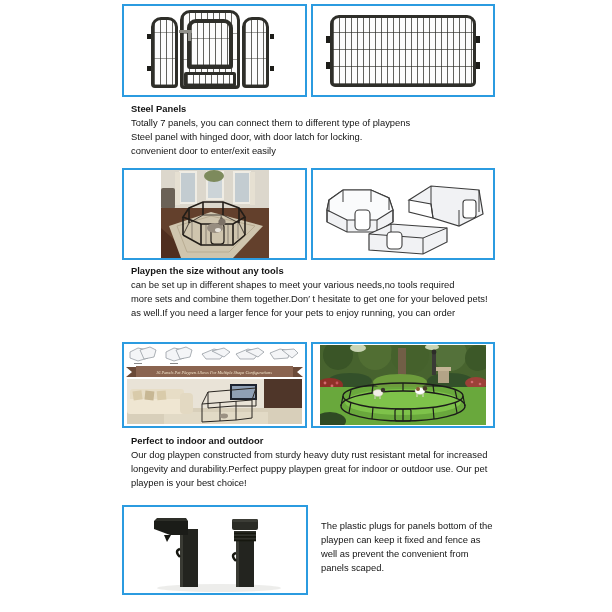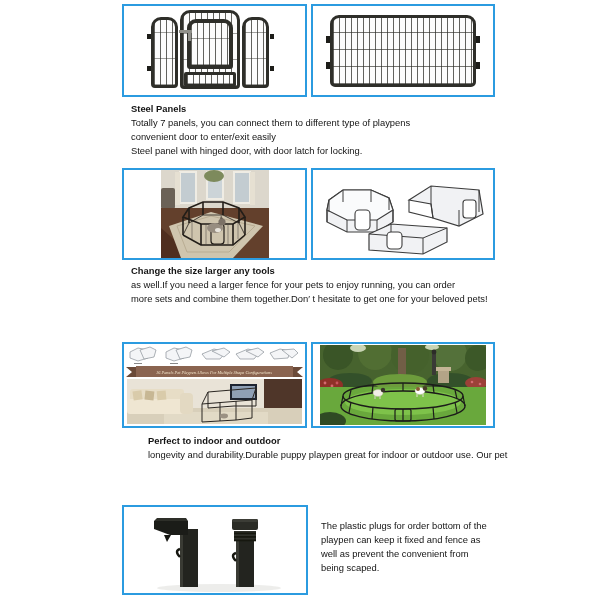--- a/index.html
+++ b/index.html
@@ -63,22 +63,22 @@
            repeating-linear-gradient(0deg, rgba(46,46,41,.65) 0px, rgba(46,46,41,.65) 1px, transparent 1px, transparent 17px);"></div>
     <div class="hinge" style="left:13px; top:30px; height:7px;"></div>
     <div class="hinge" style="left:13px; top:56px; height:7px;"></div>
     <div class="hinge" style="left:163px; top:30px; height:7px;"></div>
     <div class="hinge" style="left:163px; top:56px; height:7px;"></div>
   </div>
 
   <div class="textblock" style="left:131px; top:102px;">
     <div class="heading">Steel Panels</div>
     <div>Totally 7 panels, you can connect them to different type of playpens</div>
+    <div>Steel panel with hinged door, with door latch for locking.</div>
     <div>convenient door to enter/exit easily</div>
-    <div>Steel panel with hinged door, with door latch for locking.</div>
   </div>
 
   <div class="imgbox" style="left:122px; top:168px; width:185px; height:92px;">
     <svg class="svgfill" style="left:37px; width:108px; height:88px;" viewBox="0 0 108 88">
 
       <rect x="0" y="0" width="108" height="40" fill="#dcd7cc"></rect>
       <rect x="19" y="2" width="16" height="31" fill="#c3ccd1" stroke="#efece4" stroke-width="2"></rect>
       <rect x="46" y="2" width="16" height="27" fill="#ccd4d8" stroke="#efece4" stroke-width="2"></rect>
       <rect x="73" y="2" width="16" height="31" fill="#c3ccd1" stroke="#efece4" stroke-width="2"></rect>
       <rect x="14" y="2" width="5" height="33" fill="#e6e0d2"></rect>
@@ -153,23 +153,24 @@
         <polygon points="56,64 78,54 134,58 134,72 110,84 56,80" fill="#f1f2f4" stroke="#3c3c3c" stroke-width="1.2"></polygon>
         <polyline points="56,64 110,68 134,58" fill="none" stroke="#3c3c3c" stroke-width="1"></polyline>
         <line x1="110" y1="68" x2="110" y2="84" stroke="#3c3c3c" stroke-width="1"></line>
         <line x1="78" y1="54" x2="78" y2="66" stroke="#3c3c3c" stroke-width="1"></line>
         <rect x="74" y="62" width="15" height="17" rx="4" fill="#ffffff" stroke="#3c3c3c" stroke-width="1.1"></rect>
       </g>
     </svg>
   </div>
 
   <div class="textblock" style="left:131px; top:264px;">
-    <div class="heading">Change the size larger any tools</div>
+    <div class="heading">Playpen the size without any tools</div>
+    <div> can be set up in different shapes to meet your various needs,no tools required</div>
+    <div>more sets and combine them together.Don′ t hesitate to get one for your beloved pets!</div>
     <div>as well.If you need a larger fence for your pets to enjoy running, you can order</div>
-    <div>more sets and combine them together.Don′ t hesitate to get one for your beloved pets!</div>
   </div>
 
   <div class="imgbox" style="left:122px; top:342px; width:185px; height:86px;">
     <svg class="svgfill" width="181" height="82" viewBox="0 0 181 82">
 
       <g fill="#f4f5f7" stroke="#8a9098" stroke-width="0.7">
         <polygon points="6,8 14,4 24,6 24,14 14,17 6,14"></polygon>
           <polygon points="16,6 26,3 32,6 30,13 20,15"></polygon>
         <polygon points="42,8 50,4 60,6 60,14 50,17 42,14"></polygon>
           <polygon points="52,6 62,3 68,6 66,13 56,15"></polygon>
@@ -284,23 +285,25 @@
       <g>
         <ellipse cx="100" cy="46" rx="5" ry="3.4" fill="#ffffff" stroke="#b9b2a2" stroke-width="0.4"></ellipse>
         <circle cx="98" cy="44" r="2" fill="#8a5a32"></circle>
         <circle cx="105" cy="43.5" r="2.2" fill="#4a3a28"></circle>
         <line x1="97" y1="49" x2="97" y2="52" stroke="#e4ded2" stroke-width="1"></line>
         <line x1="103" y1="49" x2="103" y2="52" stroke="#e4ded2" stroke-width="1"></line>
       </g>
     </svg>
   </div>
 
-  <div class="textblock" style="left:131px; top:434px;margin-left:17px;">
+  <div class="textblock" style="left:131px; top:434px;">
     <div class="heading">Perfect to indoor and outdoor</div>
-    <div>longevity and durability.Durable puppy playpen great for indoor or outdoor use. Our pet</div>
+    <div>Our dog playpen constructed from sturdy heavy duty rust resistant metal for increased</div>
+    <div>longevity and durability.Perfect puppy playpen great for indoor or outdoor use. Our pet</div>
+    <div>playpen is your best choice!</div>
   </div>
 
   <div class="imgbox" style="left:122px; top:505px; width:186px; height:90px;">
     <svg class="svgfill" width="182" height="86" viewBox="0 0 182 86">
       <ellipse cx="95" cy="81" rx="62" ry="4" fill="#ededeb"></ellipse>
 
       <g>
         <rect x="56" y="22" width="18" height="58" fill="#23241f"></rect>
         <rect x="56" y="22" width="3" height="58" fill="#3a3b34"></rect>
         <polygon points="30,14 64,14 64,28 46,28 30,22" fill="#1b1c18"></polygon>
@@ -317,19 +320,19 @@
         <rect x="110" y="29" width="22" height="1.8" fill="#16170f"></rect>
         <rect x="110" y="32.5" width="22" height="1.8" fill="#16170f"></rect>
         <rect x="108" y="12" width="26" height="11" rx="2" fill="#2b2c26"></rect>
         <rect x="108" y="12" width="26" height="3" rx="1.5" fill="#3c3d36"></rect>
         <path d="M112,46 q-6,2 0,8" fill="none" stroke="#15160f" stroke-width="2.4"></path>
       </g>
     </svg>
   </div>
 
   <div class="textblock" style="left:321px; top:519px;">
-    <div>The plastic plugs for order bottom of the</div>
+    <div>The plastic plugs for panels bottom of the</div>
     <div>playpen can keep it fixed and fence as</div>
     <div>well as prevent the convenient from</div>
-    <div>being scaped.</div>
+    <div>panels scaped.</div>
   </div>
 
 </div>
 
 </body></html>

